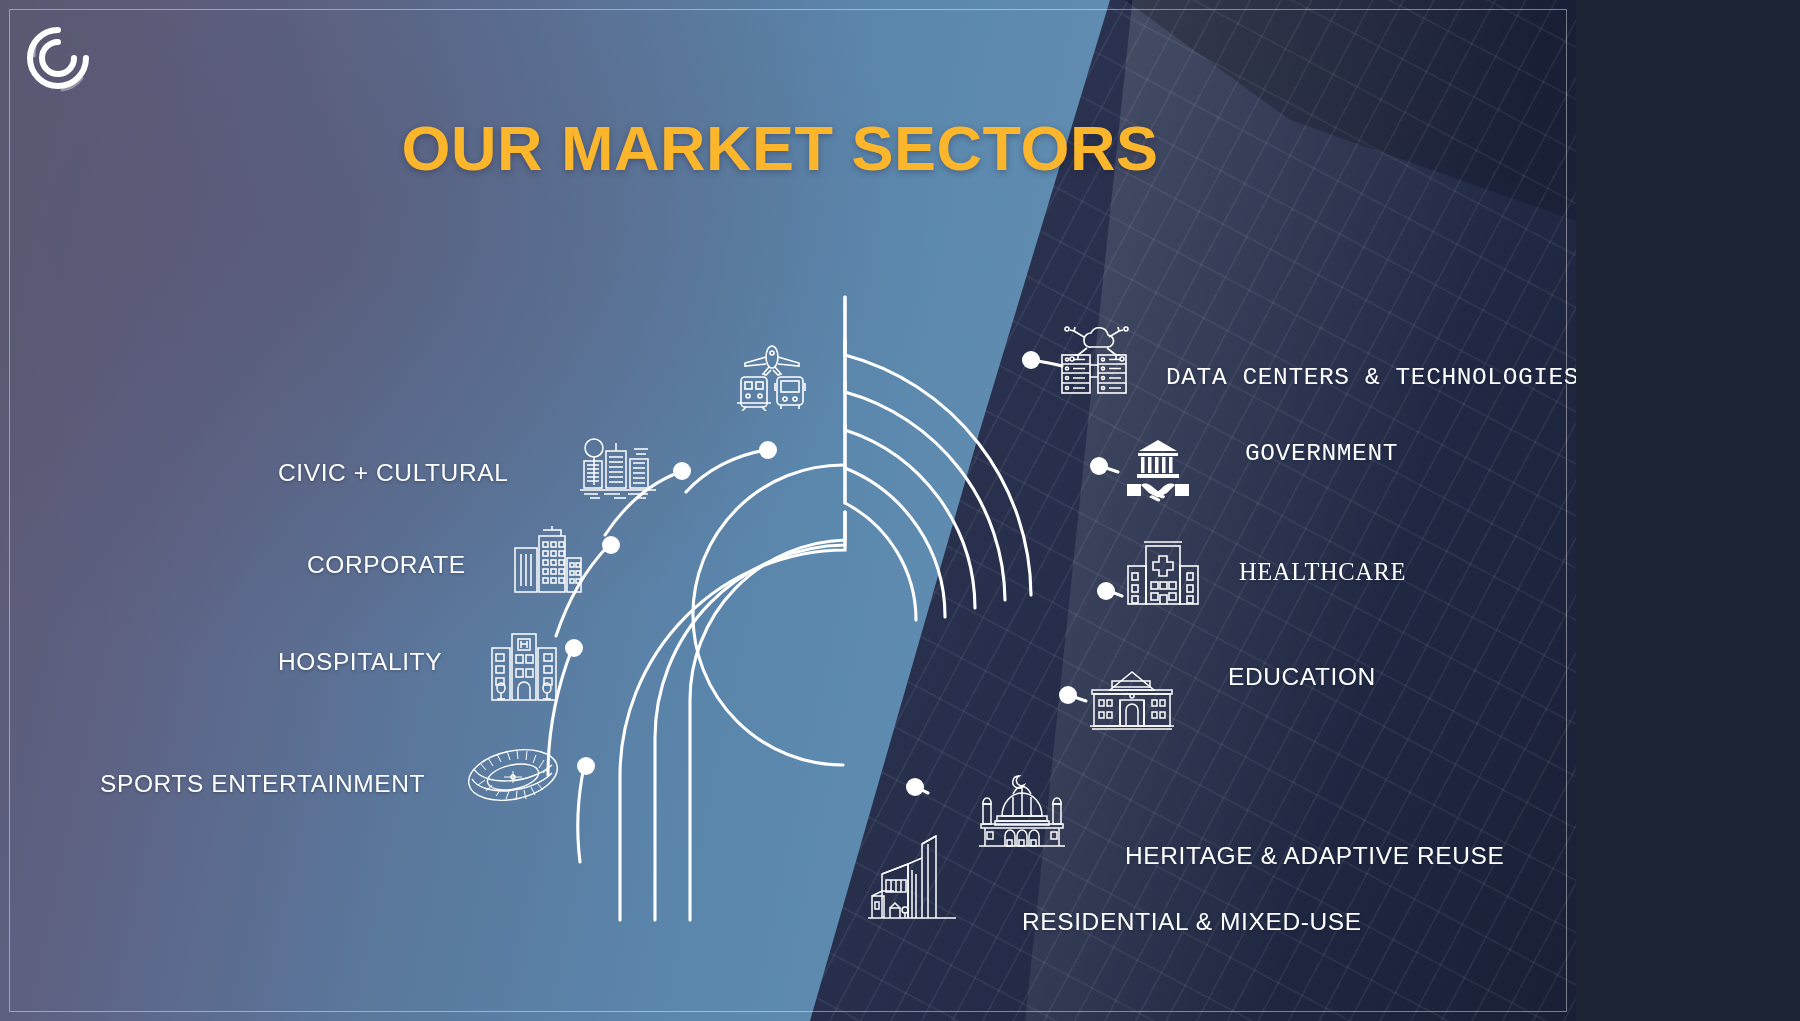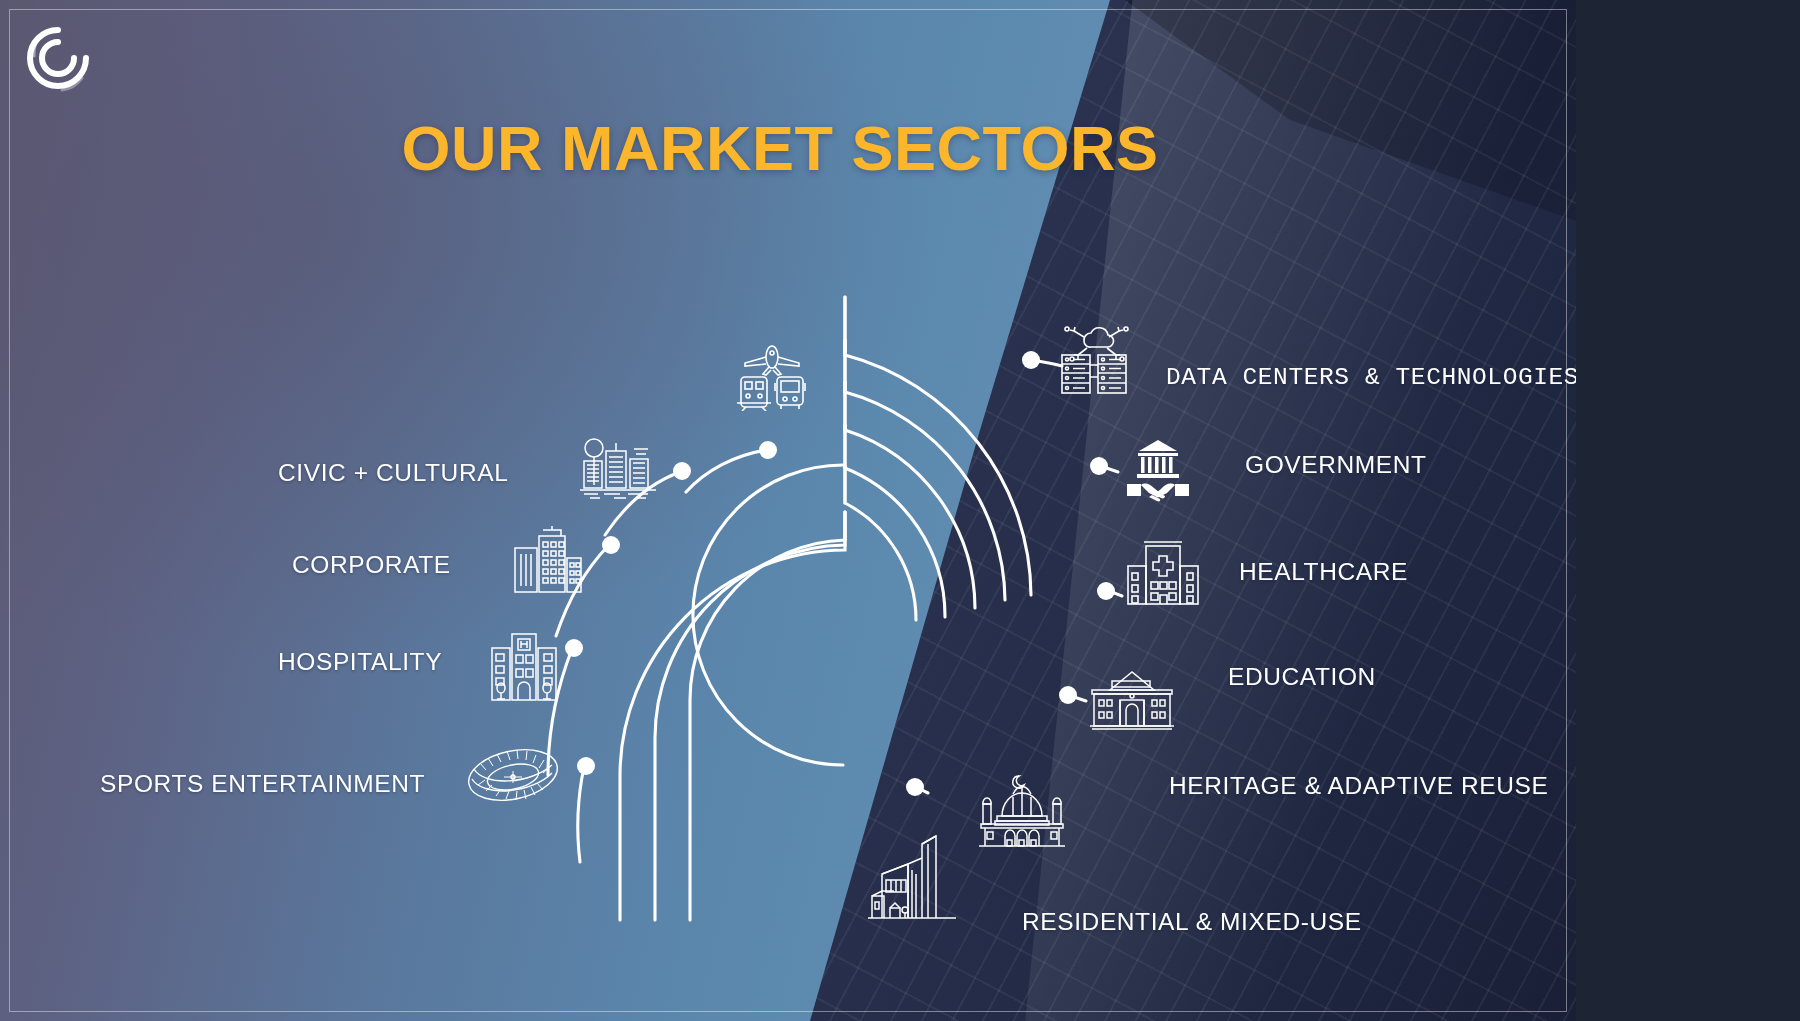--- a/index.html
+++ b/index.html
@@ -183,21 +183,21 @@
       <rect x="26" y="16" width="20" height="37"></rect>
       <path d="M36 8 L36 16"></path>
       <path d="M29 22 h14 M29 27 h14 M29 32 h14 M29 37 h14 M29 42 h14 M29 47 h14"></path>
       <rect x="50" y="24" width="18" height="29"></rect>
       <path d="M53 28 h12 M53 33 h12 M53 38 h12 M53 43 h12 M53 48 h12"></path>
       <path d="M54 14 h14 M56 19 h10"></path>
       <path d="M0 55 h76 M4 59 h14 M24 59 h16 M48 59 h20 M10 63 h10 M34 63 h12 M56 63 h10"></path>
     </g>
   </svg>
 
-  <div class="lbl" style="left:292px;top:551px;">CORPORATE</div>
+  <div class="lbl" style="left:307px;top:551px;">CORPORATE</div>
   <svg class="ico" style="left:513px;top:526px;" width="70" height="68" viewBox="0 0 70 68">
     <g fill="none" stroke="#fff" stroke-width="1.5">
       <rect x="2" y="22" width="22" height="44"></rect>
       <path d="M8 28 v32 M13 28 v32 M18 28 v32"></path>
       <rect x="26" y="10" width="26" height="56"></rect>
       <path d="M30 4 h18 v6 M39 0 v4"></path>
       <g>
         <rect x="30" y="16" width="5" height="5"></rect>
           <rect x="38" y="16" width="5" height="5"></rect>
           <rect x="46" y="16" width="5" height="5"></rect>
@@ -287,41 +287,41 @@
       <path d="M42 39 h28 M42 48 h28 M42 58 h28"></path>
       <circle cx="47" cy="34.5" r="1.5"></circle>
         <circle cx="47" cy="43.5" r="1.5"></circle>
         <circle cx="47" cy="53" r="1.5"></circle>
         <circle cx="47" cy="63" r="1.5"></circle>
       <path d="M53 34.5 h12 M53 43.5 h12 M53 53 h12 M53 63 h12"></path>
       <path d="M34 40 h8 M34 52 h8"></path>
     </g>
   </svg>
 
-  <div class="lbl" style="left:1245px;top:451px;">GOVERNMENT</div>
+  <div class="lbl" style="left:1245px;top:440px;font-family:Liberation Mono, monospace;">GOVERNMENT</div>
   <svg class="ico" style="left:1123px;top:440px;" width="70" height="62" viewBox="0 0 70 62">
     <g fill="#fff" stroke="none">
       <path d="M35 0 L16 11 L54 11 Z"></path>
       <rect x="15" y="13" width="40" height="3"></rect>
       <rect x="18" y="17" width="3.5" height="16"></rect>
       <rect x="25" y="17" width="3.5" height="16"></rect>
       <rect x="32" y="17" width="3.5" height="16"></rect>
       <rect x="39" y="17" width="3.5" height="16"></rect>
       <rect x="46" y="17" width="3.5" height="16"></rect>
       <rect x="14" y="34" width="42" height="4"></rect>
       <path d="M4 44 h14 v12 h-14 z"></path>
       <path d="M52 44 h14 v12 h-14 z"></path>
       <path d="M18 45 c4 -3 9 -1 13 3 l6 5 c2 2 0 5 -3 4 l-8 -4 z"></path>
       <path d="M52 45 c-4 -3 -10 -1 -14 4 l-5 4 c-2 2 0 5 3 4 l8 -4 z"></path>
       <path d="M28 53 l10 5 c2 1 4 0 4 -2 l-9 -5 z"></path>
       <path d="M26 57 l8 4 c2 1 4 0 3 -2 l-8 -4 z"></path>
     </g>
   </svg>
 
-  <div class="lbl" style="left:1239px;top:558px;">HEALTHCARE</div>
+  <div class="lbl" style="left:1239px;top:558px;font-family:Liberation Serif, serif;">HEALTHCARE</div>
   <svg class="ico" style="left:1126px;top:540px;" width="74" height="66" viewBox="0 0 74 66">
     <g fill="none" stroke="#fff" stroke-width="1.6">
       <rect x="20" y="6" width="34" height="58"></rect>
       <rect x="2" y="26" width="18" height="38"></rect>
       <rect x="54" y="26" width="18" height="38"></rect>
       <path d="M33 16 h8 v6 h6 v8 h-6 v6 h-8 v-6 h-6 v-8 h6 z"></path>
       <rect x="25" y="42" width="7" height="7"></rect>
         <rect x="34" y="42" width="7" height="7"></rect>
         <rect x="43" y="42" width="7" height="7"></rect>
       <rect x="25" y="53" width="7" height="7"></rect>
@@ -353,21 +353,21 @@
         <rect x="70" y="30" width="5" height="6"></rect>
       <rect x="62" y="42" width="5" height="6"></rect>
         <rect x="70" y="42" width="5" height="6"></rect>
       <path d="M30 56 V30 h24 v26"></path>
       <path d="M36 56 v-16 a6 6 0 0 1 12 0 v16"></path>
       <circle cx="42" cy="26" r="2"></circle>
       <path d="M30 30 v26 M54 30 v26"></path>
     </g>
   </svg>
 
-  <div class="lbl" style="left:1125px;top:772px;margin-left:44px;">HERITAGE &amp; ADAPTIVE REUSE</div>
+  <div class="lbl" style="left:1125px;top:842px;">HERITAGE &amp; ADAPTIVE REUSE</div>
   <svg class="ico" style="left:975px;top:770px;" width="94" height="78" viewBox="0 0 94 78">
     <g fill="none" stroke="#fff" stroke-width="1.5">
       <path d="M44 6 a6 6 0 1 0 5 9 a5 5 0 0 1 -5 -9 z"></path>
       <path d="M47 17 v6"></path>
       <path d="M27 46 a20 23 0 0 1 40 0 z"></path>
       <path d="M38 24 a12 22 0 0 1 18 0"></path>
       <path d="M47 23 v23 M38 27 v19 M56 27 v19"></path>
       <rect x="22" y="46" width="50" height="5"></rect>
       <rect x="20" y="51" width="54" height="4"></rect>
       <path d="M8 34 h8 v20 h-8 z"></path>

